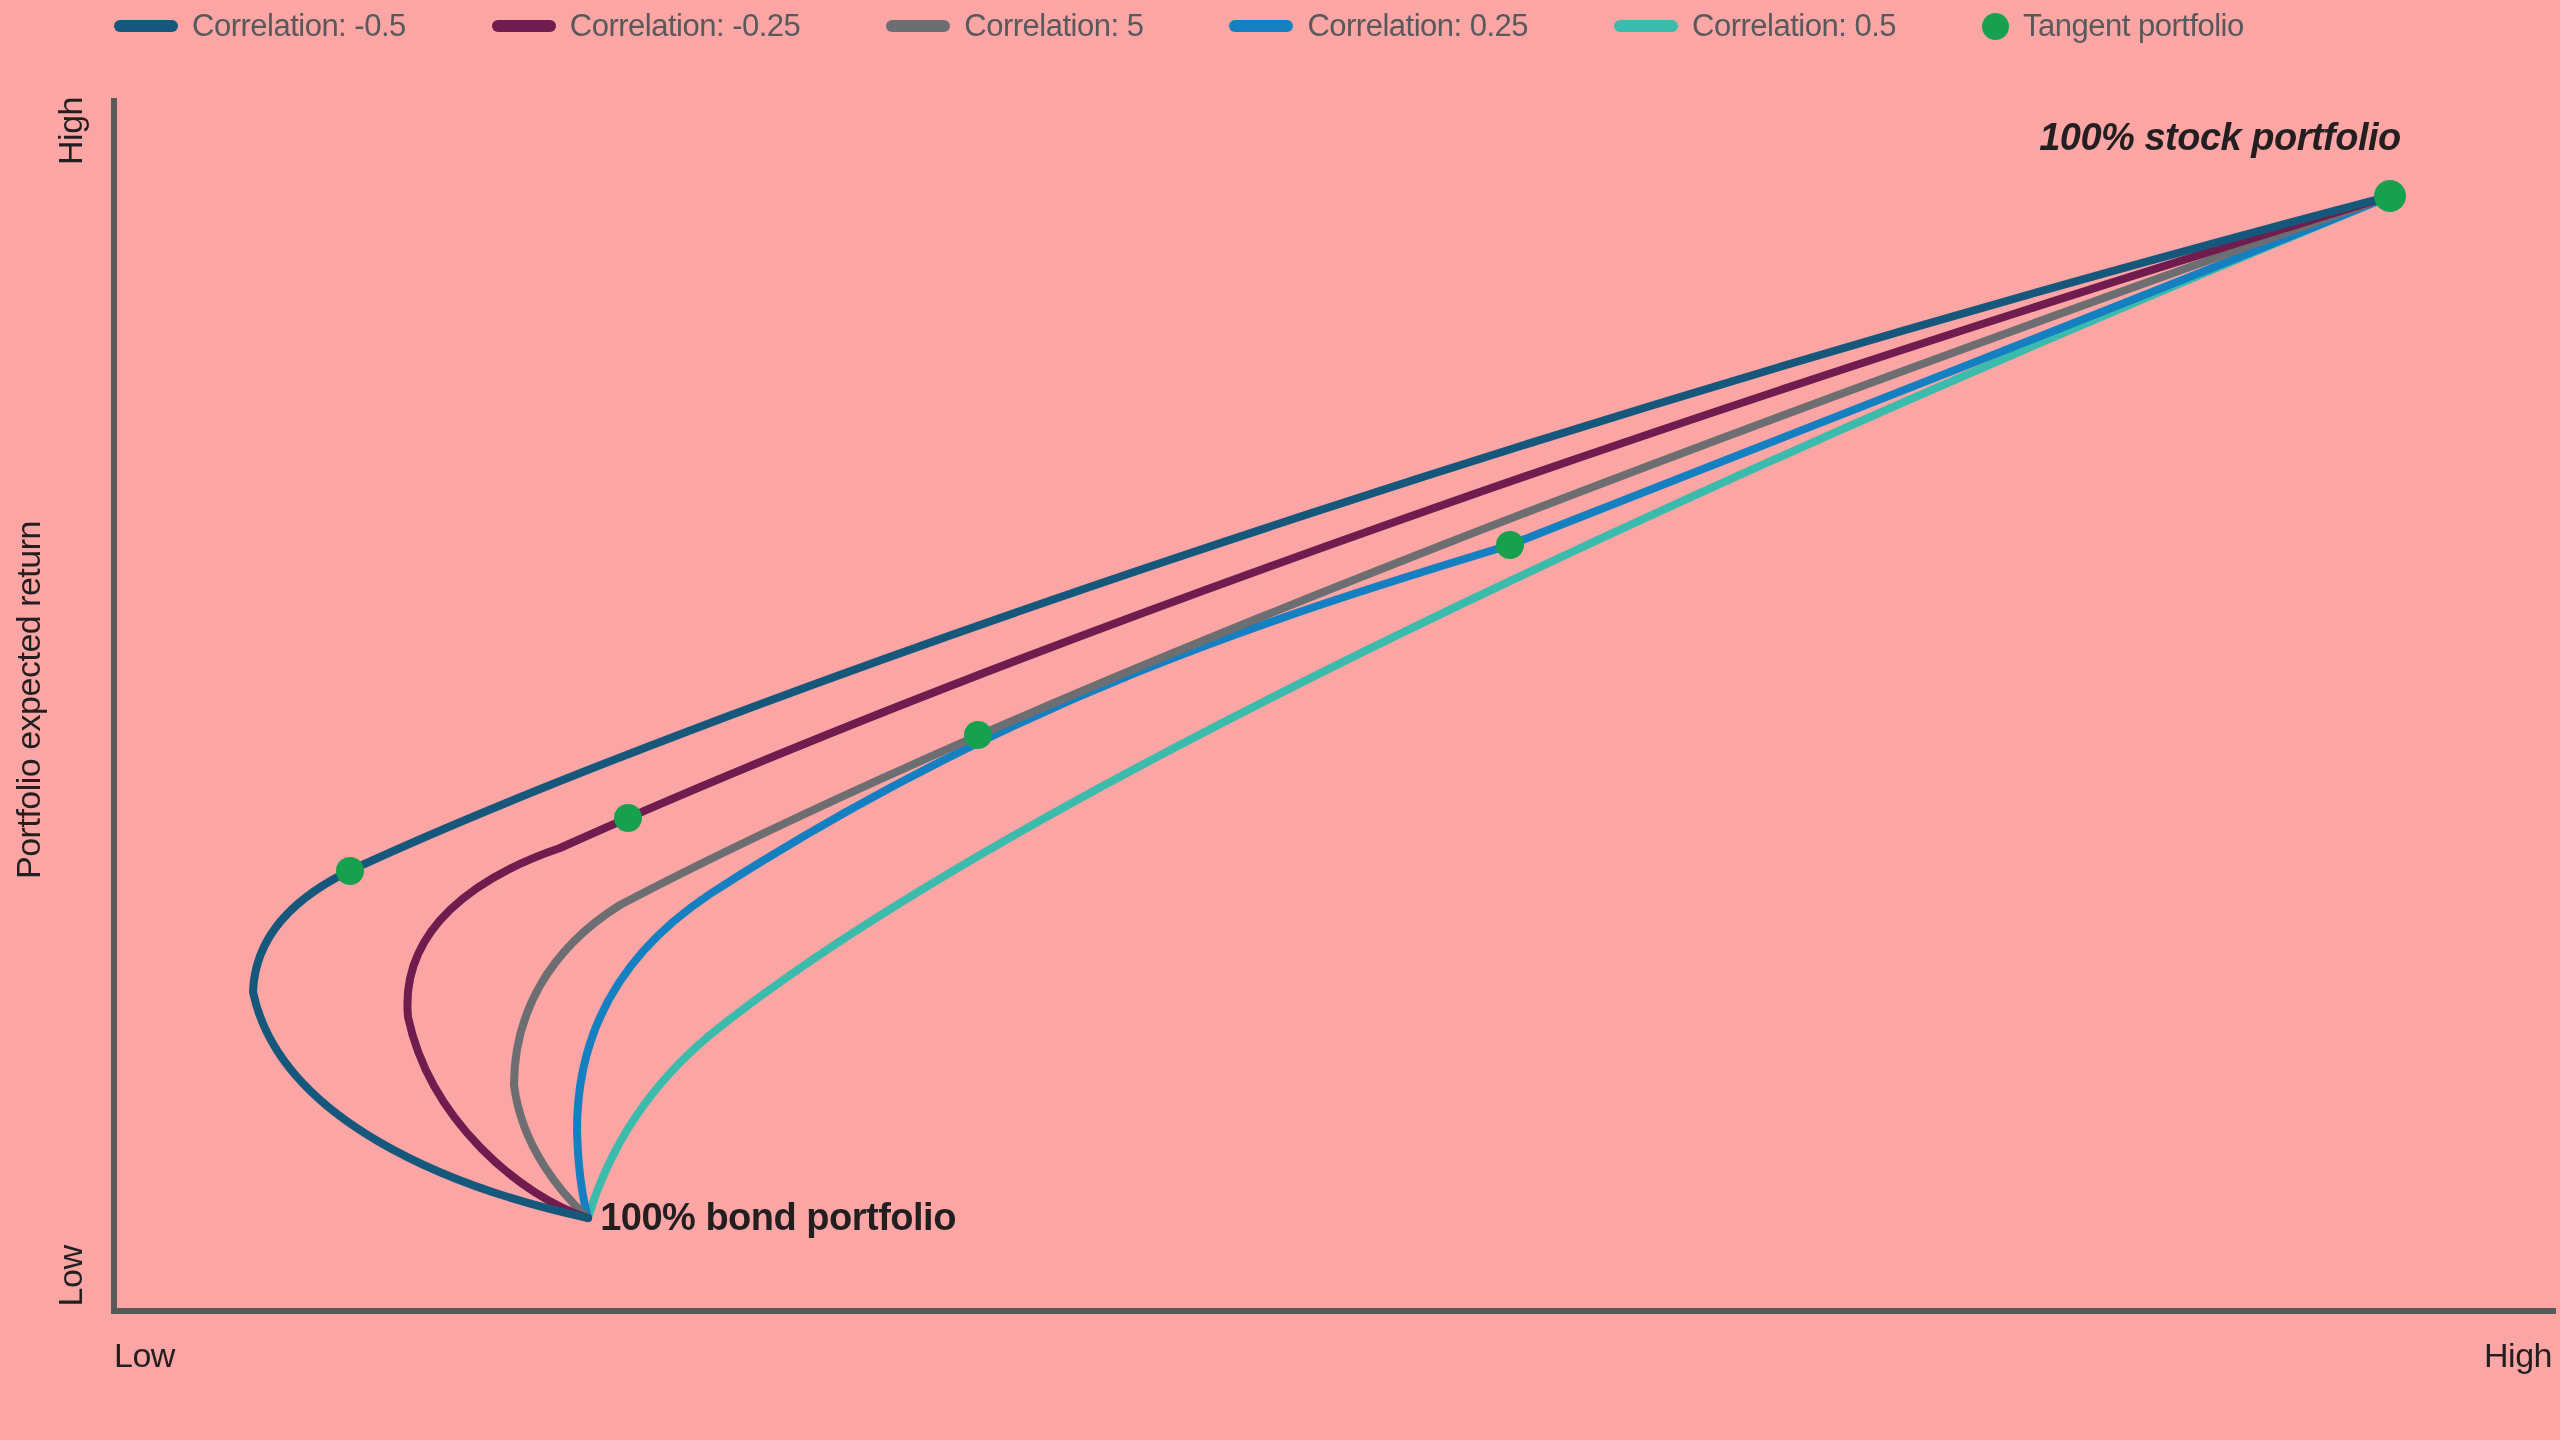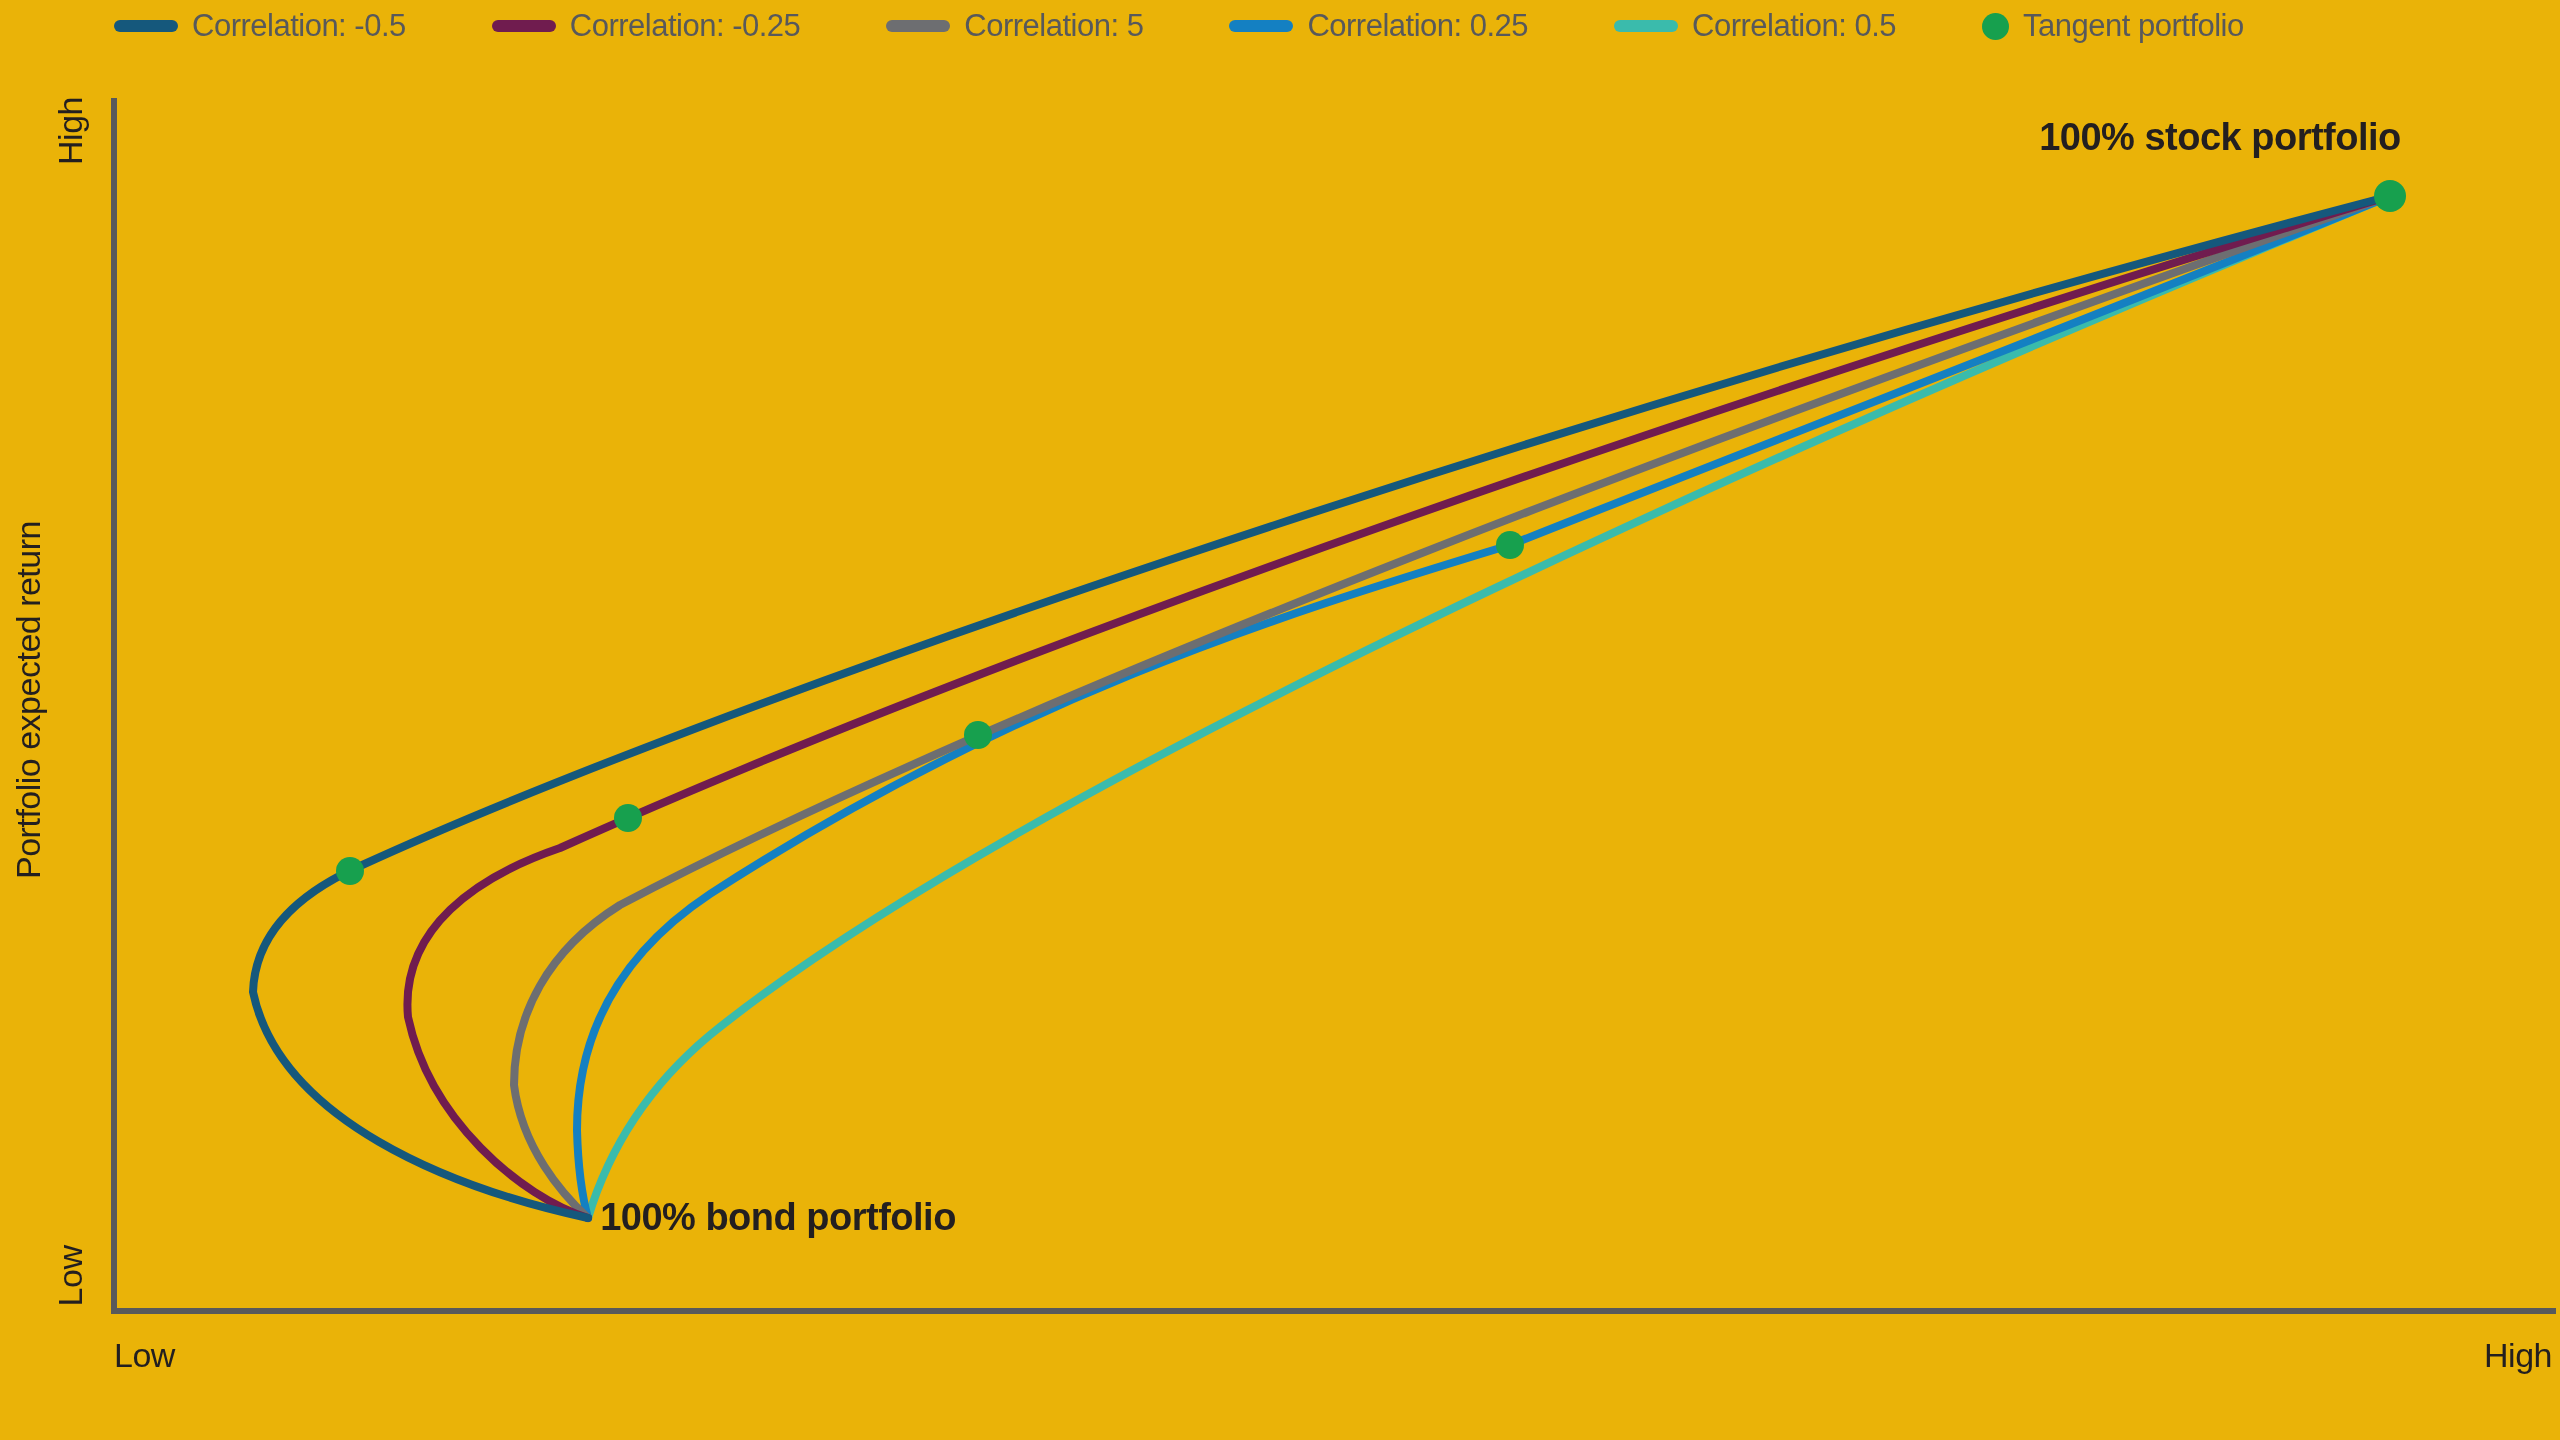--- a/index.html
+++ b/index.html
@@ -1,17 +1,17 @@
 <!DOCTYPE html>
 <html><head>
 <meta charset="utf-8">
 <style>
   html,body{margin:0;padding:0;background:#ffffff;}
   body{font-family:"Liberation Sans", sans-serif;color:#231f20;}
-  .stage{position:relative;width:2560px;height:1440px;background:#eab308;overflow:hidden;}
+  .stage{position:relative;width:2560px;height:1440px;background:#fca5a5;overflow:hidden;}
 
   
   .legend{position:absolute;left:0;top:4px;width:2560px;height:44px;display:flex;
           align-items:center;padding-left:114px;gap:86px;box-sizing:border-box;}
   .legend-item{display:flex;align-items:center;gap:14px;white-space:nowrap;}
   .legend-swatch{width:64px;height:12px;border-radius:6px;flex:0 0 auto;}
   .legend-dot{width:27px;height:27px;border-radius:50%;flex:0 0 auto;}
   .legend-label{font-size:31px;color:#58595b;letter-spacing:-0.5px;}
 
   
@@ -72,16 +72,16 @@
     <circle cx="2390" cy="196" r="16" fill="#17A04E"></circle>
   </svg>
 
   <div class="axis-label rot" style="left:70px;top:131px;transform:translate(-50%,-50%) rotate(-90deg);">High</div>
   <div class="axis-label rot" style="left:70px;top:1276px;transform:translate(-50%,-50%) rotate(-90deg);">Low</div>
   <div class="axis-label rot" style="left:28px;top:700px;transform:translate(-50%,-50%) rotate(-90deg);">Portfolio expected return</div>
 
   <div class="axis-label" style="left:114px;top:1336px;">Low</div>
   <div class="axis-label" style="left:2552px;top:1336px;transform:translateX(-100%);">High</div>
 
-  <div class="annotation" style="left:2220px;top:116px;transform:translateX(-50%);">100% stock portfolio</div>
+  <div class="annotation" style="left:2220px;top:116px;transform:translateX(-50%);font-style:italic;">100% stock portfolio</div>
   <div class="annotation" style="left:778px;top:1196px;transform:translateX(-50%);">100% bond portfolio</div>
 
 </div>
 
 </body></html>

